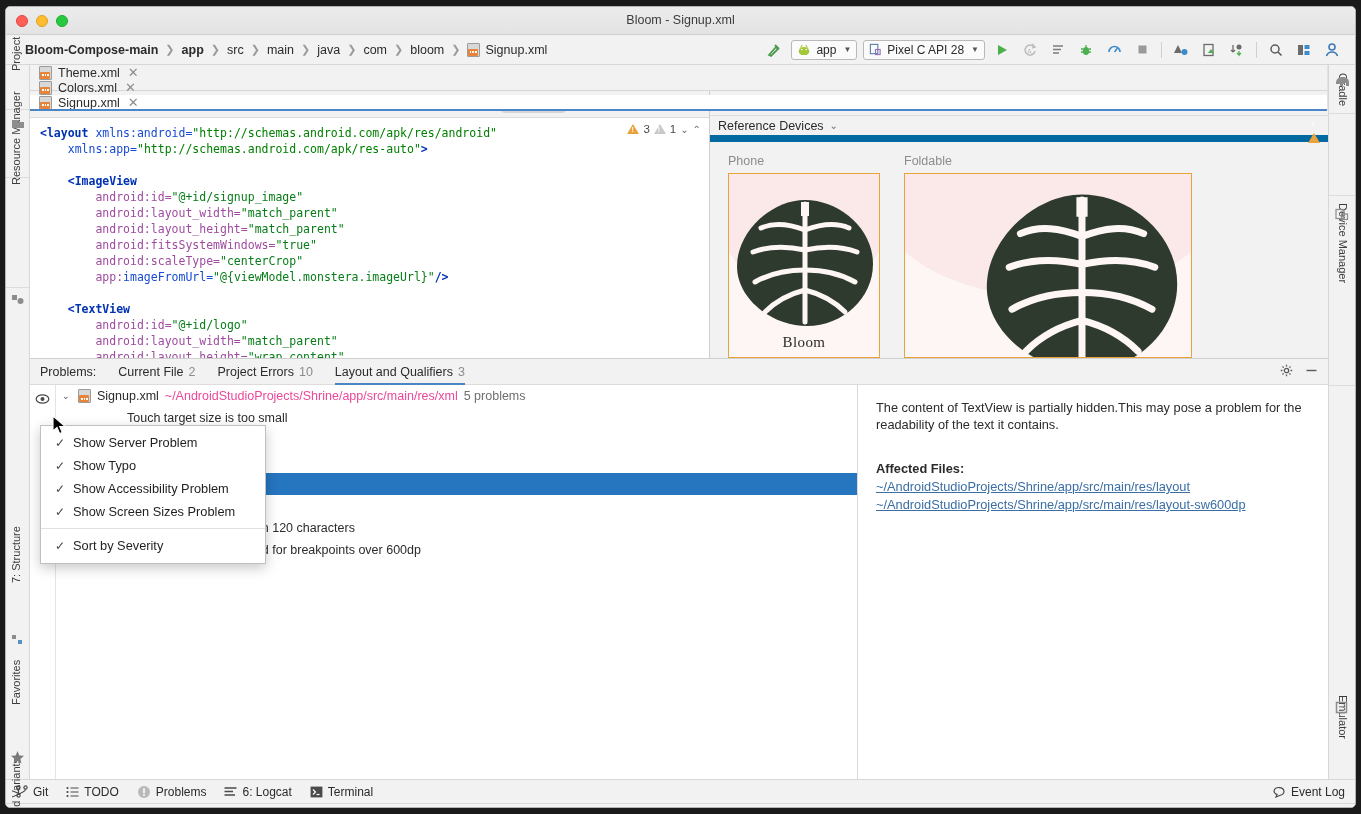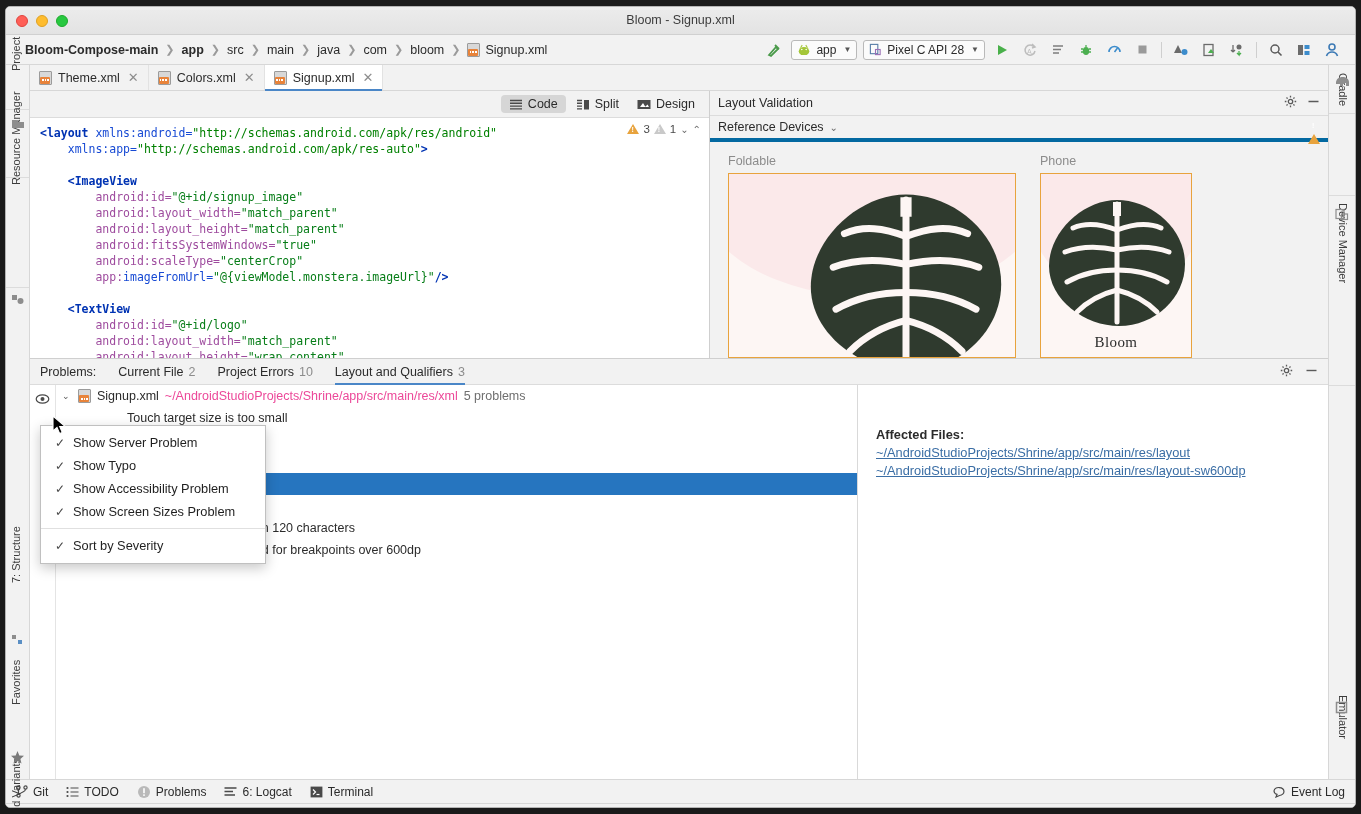--- a/index.html
+++ b/index.html
@@ -89,20 +89,21 @@
   .vtab.left { transform-origin: left top; transform: rotate(-90deg); left: 4px; }
   .vtab.right { transform-origin: left top; transform: rotate(90deg); left: 20px; }
   .stripline { position: absolute; left: 0; right: 0; height: 1px; background: #dcdcdc; }
 
   .center { flex: 1; display: flex; flex-direction: column; min-width: 0; }
 
   
   .etabs {
     height: 26px; background: #f2f2f2; display: flex; align-items: stretch;
     border-bottom: 1px solid #d7d7d7;
+    flex-direction: column;
   }
   .etab {
     display: flex; align-items: center; gap: 6px; padding: 0 9px;
     font-size: 12.5px; color: #2b2b2b; border-right: 1px solid #e2e2e2;
     position: relative;
   }
   .etab.active { background: #ffffff; }
   .etab.active::after {
     content: ""; position: absolute; left: 0; right: 0; bottom: -1px; height: 2px; background: #4a86c7;
   }
@@ -150,21 +151,21 @@
 
   
   .preview-pane { flex: 1; display: flex; flex-direction: column; background: #f2f2f2; min-width: 0; }
   .pv-header {
     height: 25px; display: flex; align-items: center; padding: 0 8px;
     border-bottom: 1px solid #dcdcdc; font-size: 12.5px; color: #2b2b2b;
   }
   .pv-header .icons { margin-left: auto; display: flex; align-items: center; gap: 10px; color: #5a5a5a; }
   .pv-sub {
     height: 26px; display: flex; align-items: center; padding: 0 8px;
-    border-bottom: 4px solid #0369a1; font-size: 12.5px; color: #2b2b2b; gap: 6px;
+    border-bottom: 7px solid #0369a1; font-size: 12.5px; color: #2b2b2b; gap: 6px;
   }
   .pv-canvas { flex: 1; background: #f2f2f2; display: flex; gap: 24px; padding: 12px 0 0 18px; overflow: hidden; }
   .device { display: flex; flex-direction: column; }
   .device-label { font-size: 12.5px; color: #8c8c8c; margin-bottom: 5px; }
   .device-frame { border: 1px solid #e8a33d; overflow: hidden; position: relative; background: #fdf6f4; }
   .d-phone { width: 152px; height: 195px; }
   .d-fold { width: 288px; height: 195px; }
   .pink-blob {
     position: absolute; right: -10%; top: -28%; width: 120%; height: 95%;
     background: #fbe9ea; border-radius: 0 0 60% 60% / 0 0 70% 70%;
@@ -504,46 +505,20 @@
           <div class="pv-sub">
             <span>Reference Devices</span>
             <span class="chev">⌄</span>
             <span style="margin-left:auto">
               <span class="warn-tri"></span>
             </span>
           </div>
           <div class="pv-canvas">
 
             <div class="device">
-              <div class="device-label">Foldable</div>
-              <div class="device-frame d-fold">
-                <div class="pink-blob"></div>
-                <svg class="leaf" style="left:58px;top:12px" width="238" height="196" viewBox="0 0 148 140">
-                  <g fill="#2f3a2e">
-                    <path d="M74 6 C108 6 142 34 142 70 C142 104 112 132 76 132 C42 132 6 106 6 72 C6 38 40 6 74 6 Z"></path>
-                  </g>
-                  <g stroke="#fdf6f4" stroke-width="5" fill="none" stroke-linecap="round">
-                    <path d="M74 10 L74 128"></path>
-                    <path d="M74 36 C58 30 44 28 30 34"></path>
-                    <path d="M74 56 C56 52 38 52 22 58"></path>
-                    <path d="M74 76 C56 76 38 80 24 88"></path>
-                    <path d="M74 96 C58 100 44 108 34 118"></path>
-                    <path d="M74 36 C90 30 104 28 118 34"></path>
-                    <path d="M74 56 C92 52 110 52 126 58"></path>
-                    <path d="M74 76 C92 76 110 80 124 88"></path>
-                    <path d="M74 96 C90 100 104 108 114 118"></path>
-                  </g>
-                  <g fill="#fdf6f4">
-                    <path d="M70 8 L78 8 L78 22 L70 22 Z"></path>
-                  </g>
-                </svg>
-              </div>
-            </div>
-
-            <div class="device">
               <div class="device-label">Phone</div>
               <div class="device-frame d-phone">
                 <div class="pink-blob"></div>
                 <svg class="leaf" style="left:2px;top:20px" width="148" height="140" viewBox="0 0 148 140">
                   <g fill="#2f3a2e">
                     <path d="M74 6 C108 6 142 34 142 70 C142 104 112 132 76 132 C42 132 6 106 6 72 C6 38 40 6 74 6 Z"></path>
                   </g>
                   <g stroke="#fdf6f4" stroke-width="5" fill="none" stroke-linecap="round">
                     <path d="M74 10 L74 128"></path>
                     <path d="M74 36 C58 30 44 28 30 34"></path>
@@ -553,20 +528,46 @@
                     <path d="M74 36 C90 30 104 28 118 34"></path>
                     <path d="M74 56 C92 52 110 52 126 58"></path>
                     <path d="M74 76 C92 76 110 80 124 88"></path>
                     <path d="M74 96 C90 100 104 108 114 118"></path>
                   </g>
                   <g fill="#fdf6f4">
                     <path d="M70 8 L78 8 L78 22 L70 22 Z"></path>
                   </g>
                 </svg>
                 <div class="bloom-text">Bloom</div>
+              </div>
+            </div>
+
+            <div class="device">
+              <div class="device-label">Foldable</div>
+              <div class="device-frame d-fold">
+                <div class="pink-blob"></div>
+                <svg class="leaf" style="left:58px;top:12px" width="238" height="196" viewBox="0 0 148 140">
+                  <g fill="#2f3a2e">
+                    <path d="M74 6 C108 6 142 34 142 70 C142 104 112 132 76 132 C42 132 6 106 6 72 C6 38 40 6 74 6 Z"></path>
+                  </g>
+                  <g stroke="#fdf6f4" stroke-width="5" fill="none" stroke-linecap="round">
+                    <path d="M74 10 L74 128"></path>
+                    <path d="M74 36 C58 30 44 28 30 34"></path>
+                    <path d="M74 56 C56 52 38 52 22 58"></path>
+                    <path d="M74 76 C56 76 38 80 24 88"></path>
+                    <path d="M74 96 C58 100 44 108 34 118"></path>
+                    <path d="M74 36 C90 30 104 28 118 34"></path>
+                    <path d="M74 56 C92 52 110 52 126 58"></path>
+                    <path d="M74 76 C92 76 110 80 124 88"></path>
+                    <path d="M74 96 C90 100 104 108 114 118"></path>
+                  </g>
+                  <g fill="#fdf6f4">
+                    <path d="M70 8 L78 8 L78 22 L70 22 Z"></path>
+                  </g>
+                </svg>
               </div>
             </div>
 
           </div>
         </div>
       </div>
 
       <div class="problems">
         <div class="pb-tabs">
           <span class="pb-label">Problems:</span>
@@ -640,20 +641,21 @@
               <span class="sev-dot"></span>
               <span>String showing more than 120 characters</span>
             </div>
             <div class="tree-row child">
               <span class="sev-dot"></span>
               <span>Layout not recommended for breakpoints over 600dp</span>
             </div>
           </div>
 
           <div class="pb-detail">
+            <p>The content of TextView is partially hidden.This may pose a problem for the readability of the text it contains.</p>
             <div class="affected">Affected Files:</div>
             <a href="#">~/AndroidStudioProjects/Shrine/app/src/main/res/layout</a>
             <a href="#">~/AndroidStudioProjects/Shrine/app/src/main/res/layout-sw600dp</a>
           </div>
         </div>
       </div>
     </div>
 
     <div class="rstrip">
       <div class="stripline" style="top:48px"></div>

